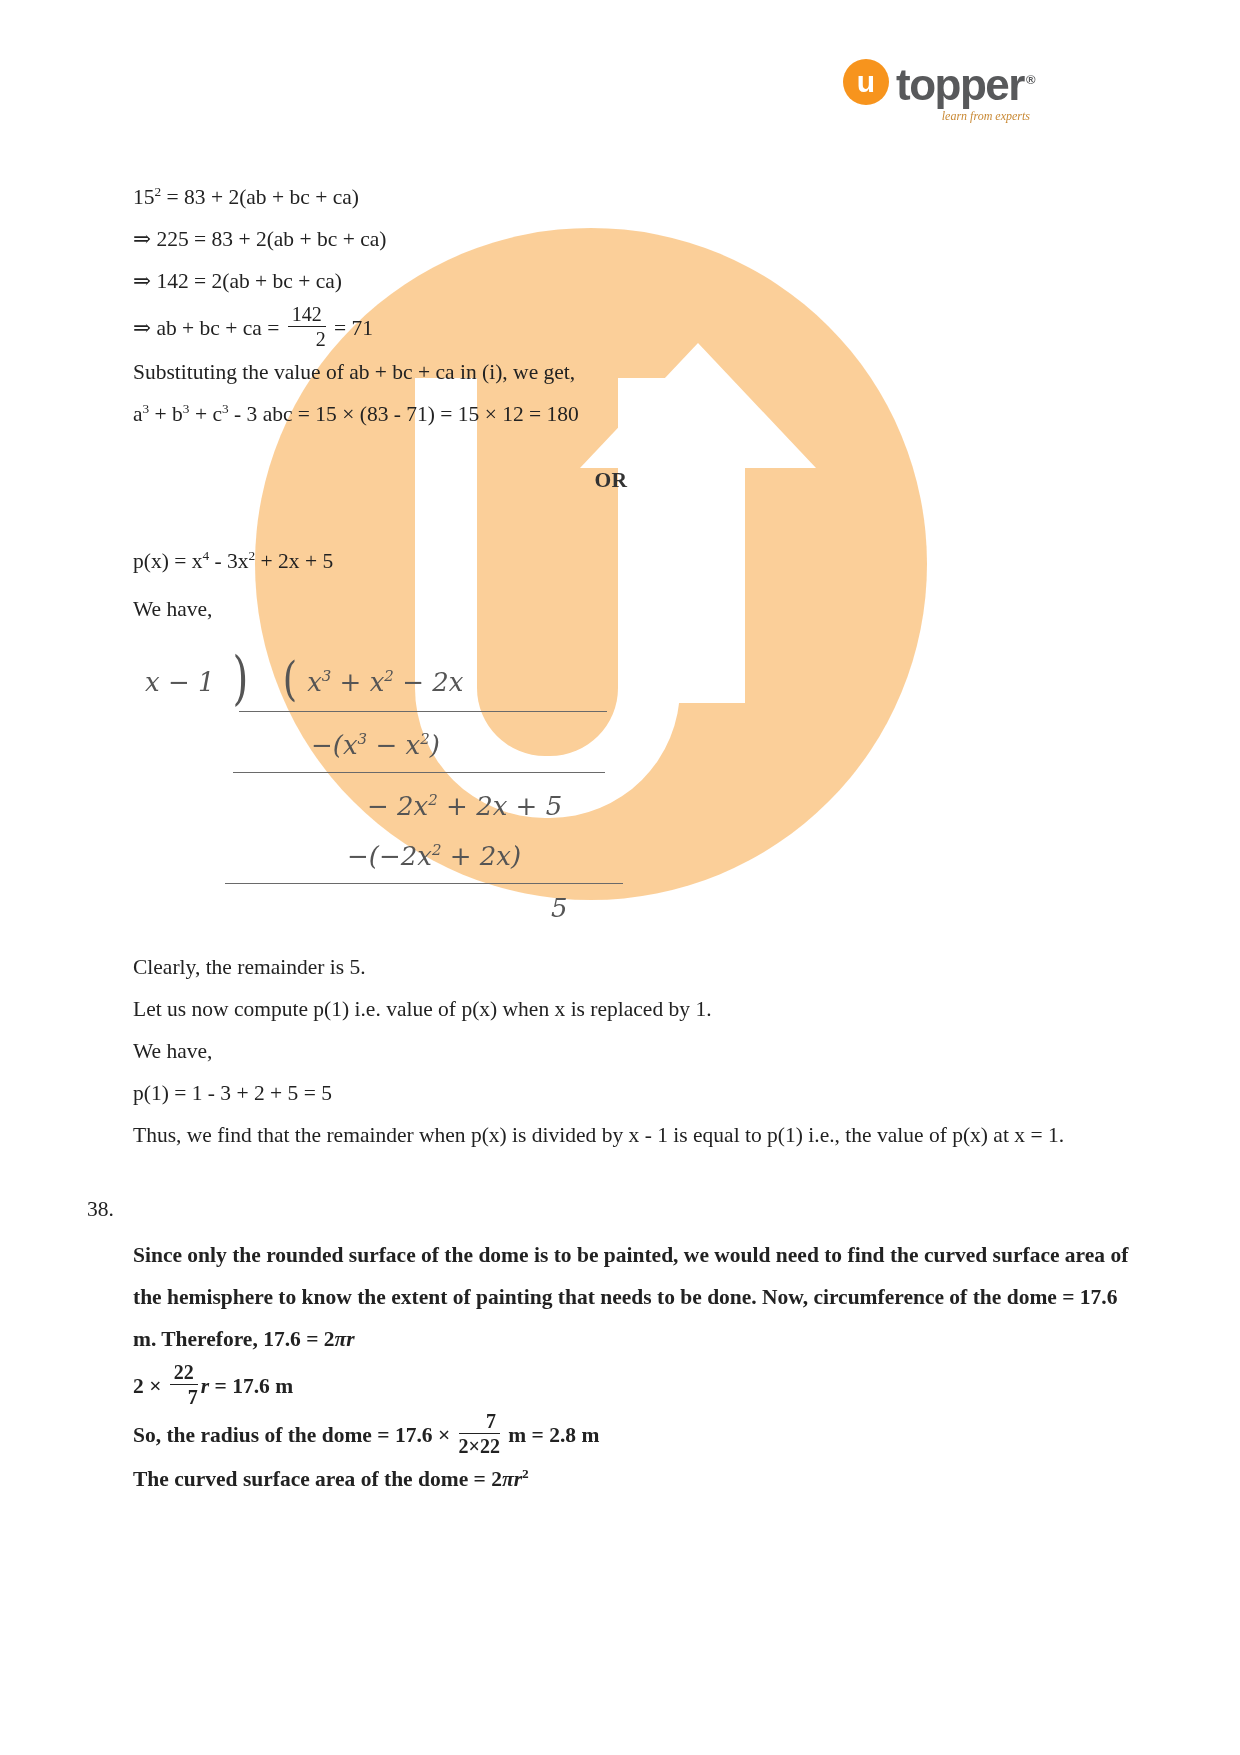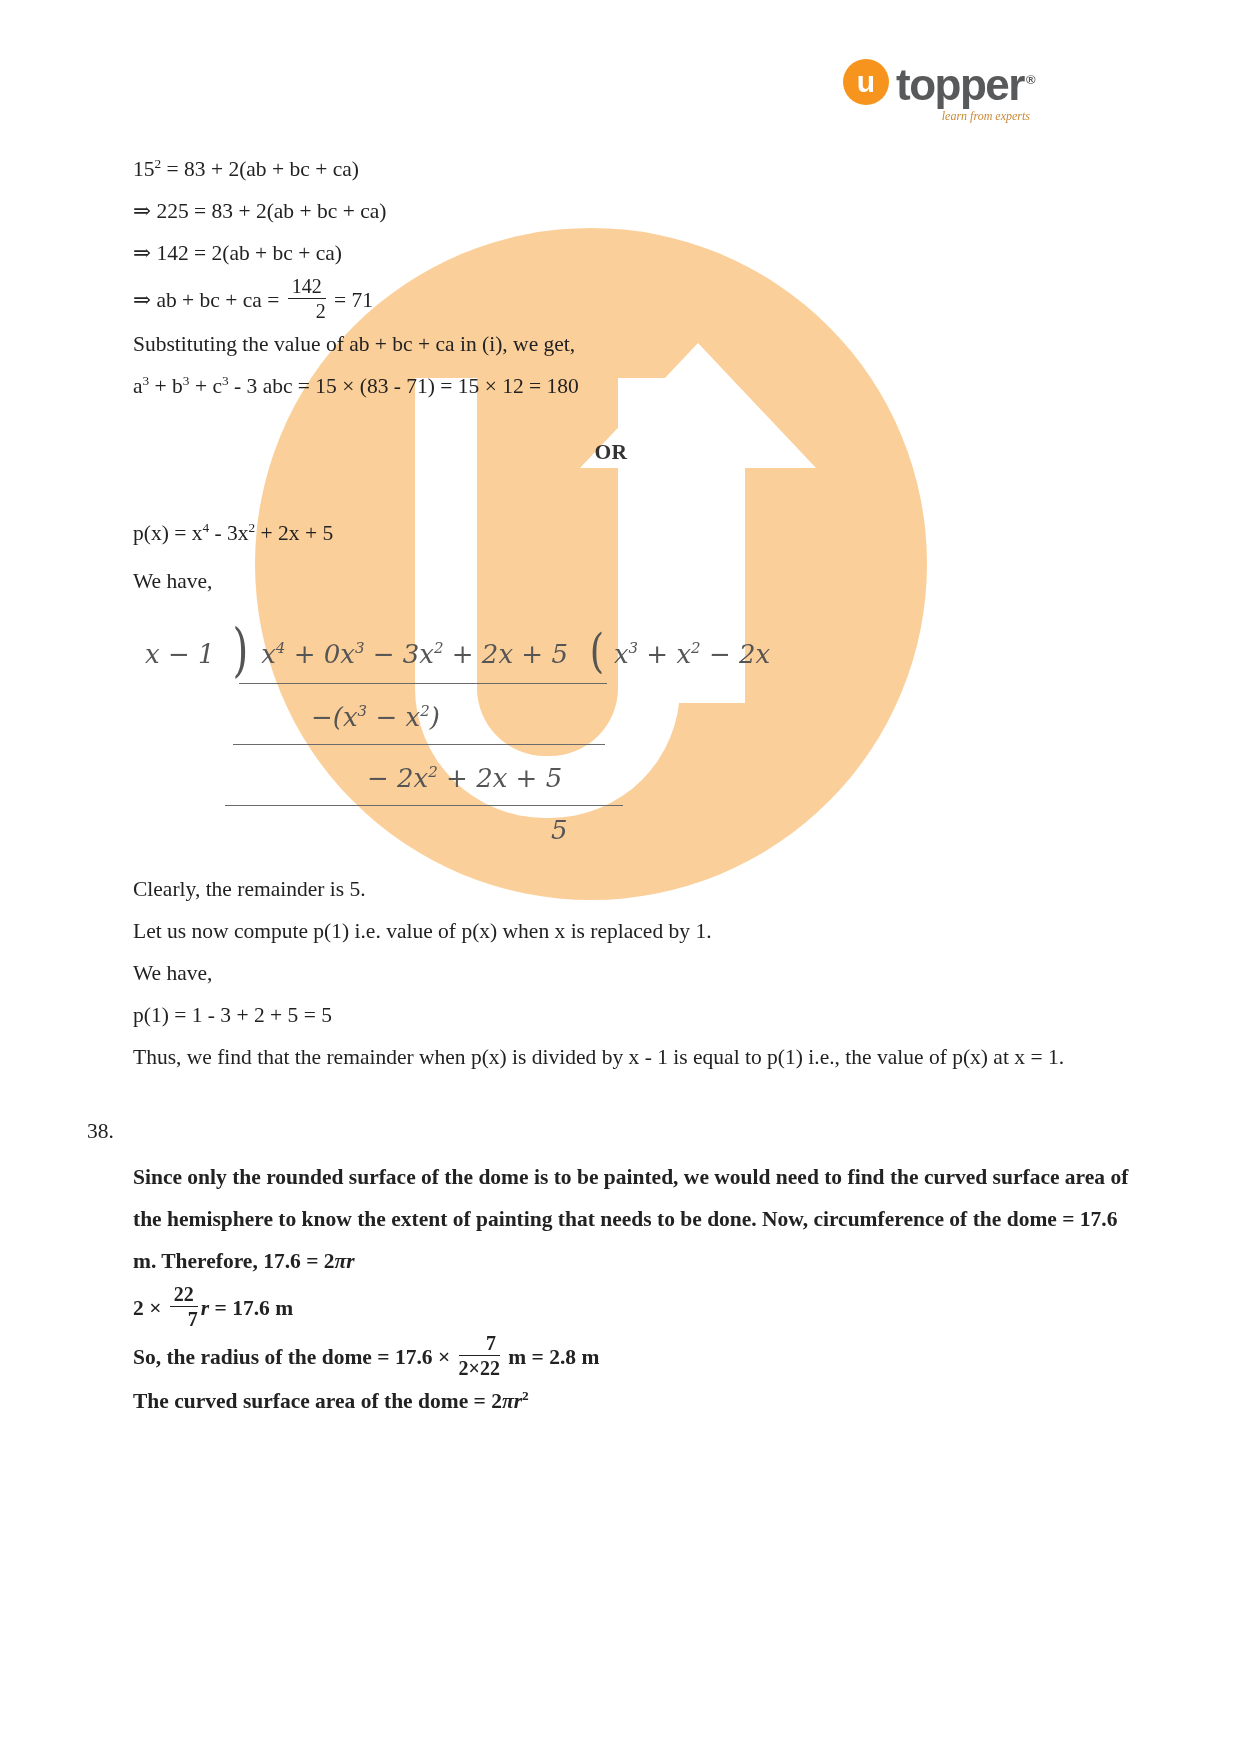--- a/index.html
+++ b/index.html
@@ -29,21 +29,21 @@
     font-family:"Liberation Sans",sans-serif; font-weight:bold; font-size:30px;
     display:flex; align-items:center; justify-content:center; }
   .brand{ font-family:"Liberation Sans",sans-serif; font-weight:bold; font-size:44px;
     color:#58595b; letter-spacing:-1.5px; line-height:46px; margin-left:7px; }
   .reg{ font-family:"Liberation Sans",sans-serif; font-size:13px; color:#58595b;
     vertical-align:super; margin-left:2px; }
   .tagline{ text-align:right; font-style:italic; font-size:12px; color:#c98934;
     margin-top:1px; padding-right:4px; }
 
   
-  .content{ position:relative; z-index:2; padding:148px 95px 0 133px; font-size:21.5px; }
+  .content{ position:relative; z-index:2; padding:148px 95px 0 133px; font-size:21.5px;margin-top:28px; }
   .math-line{ line-height:42px; }
   sup{ font-size:0.62em; line-height:0; vertical-align:super; }
   .it{ font-style:italic; }
   .frac{ display:inline-block; vertical-align:-11px; text-align:right;
     font-size:20px; line-height:1.2; margin:0 3px; }
   .frac .num{ display:block; border-bottom:1.4px solid currentColor; padding:0 4px; }
   .frac .den{ display:block; }
 
   .or-row{ text-align:center; font-weight:bold; letter-spacing:0.5px; color:#333;
     margin:24px 0 0 0; transform:translateX(-28px); line-height:42px; }
@@ -110,28 +110,28 @@
 
   <div class="sec2">
       <div class="math-line"><span>p(x) = x</span><sup>4</sup><span> - 3x</span><sup>2</sup><span> + 2x + 5</span></div>
       <div class="math-line"><span>We have,</span></div>
     </div>
 
   <div class="division">
     <div class="div-row1">
       <span class="divisor"><span>x − 1</span></span>
       <span class="bracket">)</span>
-      <span class="dividend"><span>x</span><sup>4</sup><span> + 0x</span><sup>3</sup><span> − 3x</span><sup>2</sup><span> + 2x + 5</span></span>
       <span class="oparen">(</span>
       <span class="quotient"><span>x</span><sup>3</sup><span> + x</span><sup>2</sup><span> − 2x</span></span>
     </div>
     <div class="dline l2"></div>
     <div class="div-row r4"><span>−(x</span><sup>3</sup><span> − x</span><sup>2</sup><span>)</span></div>
     <div class="dline l4"></div>
     <div class="div-row r5"><span>− 2x</span><sup>2</sup><span> + 2x + 5</span></div>
+    <div class="div-row r6"><span>−(−2x</span><sup>2</sup><span> + 2x)</span></div>
     <div class="dline l6"></div>
     <div class="div-row r7"><span>5</span></div>
   </div>
 
   <div class="sec3">
       <div class="math-line"><span>Clearly, the remainder is 5.</span></div>
       <div class="math-line"><span>Let us now compute p(1) i.e. value of p(x) when x is replaced by 1.</span></div>
       <div class="math-line"><span>We have,</span></div>
       <div class="math-line"><span>p(1) = 1 - 3 + 2 + 5 = 5</span></div>
       <div class="math-line"><span>Thus, we find that the remainder when p(x) is divided by x - 1 is equal to p(1) i.e., the value of p(x) at x = 1.</span></div>

